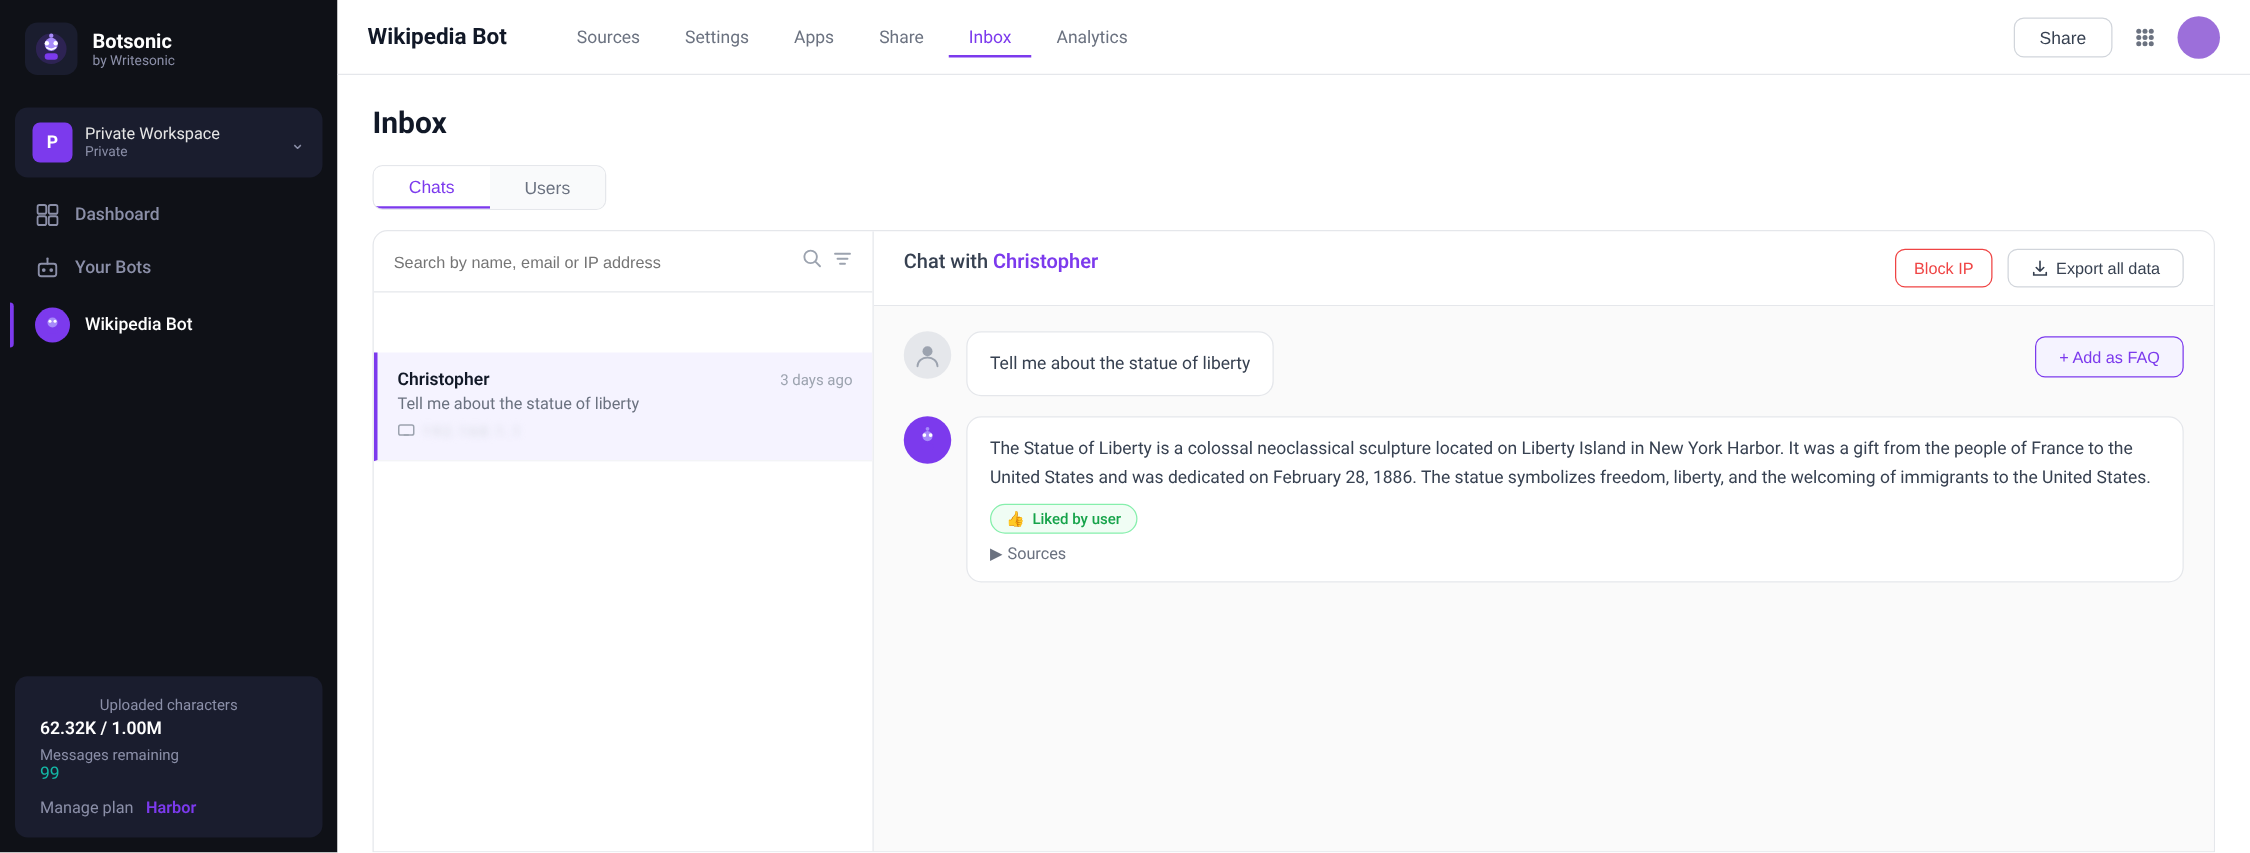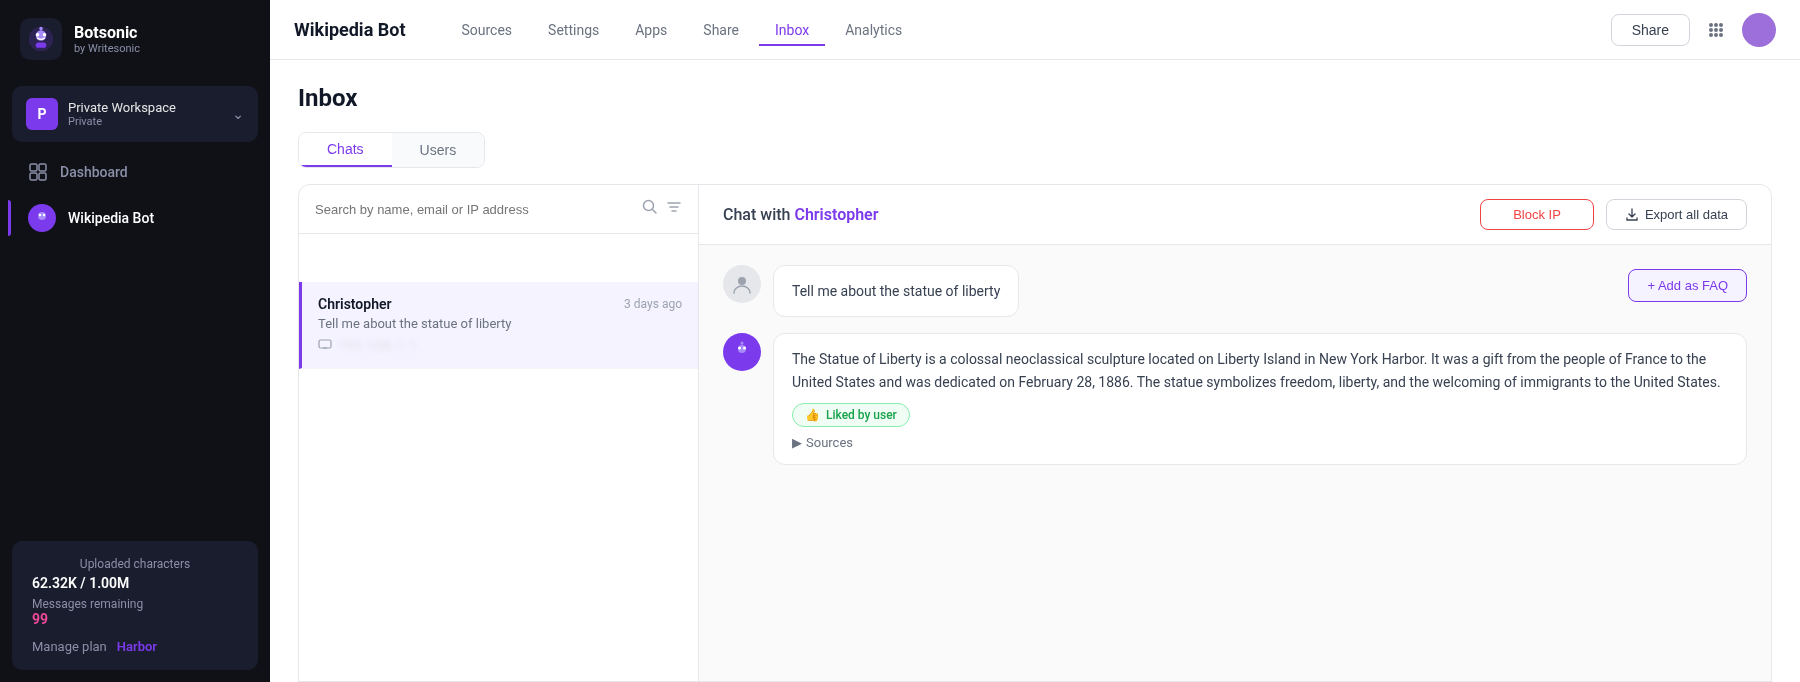--- a/index.html
+++ b/index.html
@@ -179,22 +179,22 @@
       margin-bottom: 6px;
     }
 
     .messages-label {
       font-size: 12px;
       color: #8b8fa8;
     }
 
     .messages-count {
       font-size: 14px;
-      font-weight: 700;
-      color: #ec4899;
+      font-weight: 400;
+      color: #14b8a6;
       margin-bottom: 12px;
     }
 
     .sidebar-actions {
       display: flex;
       gap: 10px;
     }
 
     .manage-plan-btn {
       color: #8b8fa8;
@@ -442,37 +442,37 @@
       flex: 1;
       display: flex;
       flex-direction: column;
       overflow: hidden;
     }
 
     .chat-panel-header {
       padding: 14px 24px;
       border-bottom: 1px solid #e5e7eb;
       display: flex;
-      align-items: center;
+      align-items: flex-start;
       justify-content: space-between;
     }
 
     .chat-with-label {
       font-size: 16px;
       font-weight: 500;
       color: #374151;
     }
 
     .chat-panel-actions {
       display: flex;
       gap: 12px;
     }
 
     .block-ip-btn {
-      padding: 7px 32px;
+      padding: 7px 14px;
       border: 1.5px solid #ef4444;
       color: #ef4444;
       background: transparent;
       border-radius: 8px;
       font-size: 13px;
       font-weight: 500;
       cursor: pointer;
     }
 
     .export-btn {
@@ -624,20 +624,32 @@
         <svg width="18" height="18" viewBox="0 0 18 18" fill="none">
           <rect x="1" y="1" width="7" height="7" rx="1.5" stroke="#8b8fa8" stroke-width="1.5"></rect>
           <rect x="10" y="1" width="7" height="7" rx="1.5" stroke="#8b8fa8" stroke-width="1.5"></rect>
           <rect x="1" y="10" width="7" height="7" rx="1.5" stroke="#8b8fa8" stroke-width="1.5"></rect>
           <rect x="10" y="10" width="7" height="7" rx="1.5" stroke="#8b8fa8" stroke-width="1.5"></rect>
         </svg>
       </div>
       <span>Dashboard</span>
     </div>
 
+    <div class="nav-item">
+      <div class="nav-item-icon">
+        <svg width="18" height="18" viewBox="0 0 18 18" fill="none">
+          <rect x="2" y="6" width="14" height="10" rx="2" stroke="#8b8fa8" stroke-width="1.5"></rect>
+          <circle cx="6" cy="11" r="1.5" fill="#8b8fa8"></circle>
+          <circle cx="12" cy="11" r="1.5" fill="#8b8fa8"></circle>
+          <path d="M9 3V6" stroke="#8b8fa8" stroke-width="1.5" stroke-linecap="round"></path>
+          <circle cx="9" cy="2" r="1" fill="#8b8fa8"></circle>
+        </svg>
+      </div>
+      <span>Your Bots</span>
+    </div>
 
     <div class="nav-item active-bot">
       <div class="active-indicator"></div>
       <div class="nav-item-bot-avatar">
         <svg width="18" height="18" viewBox="0 0 18 18" fill="none">
           <circle cx="9" cy="7" r="4" fill="#a78bfa"></circle>
           <rect x="5" y="12" width="8" height="4" rx="2" fill="#7c3aed"></rect>
           <circle cx="7" cy="6" r="1.2" fill="#fff"></circle>
           <circle cx="11" cy="6" r="1.2" fill="#fff"></circle>
         </svg>

